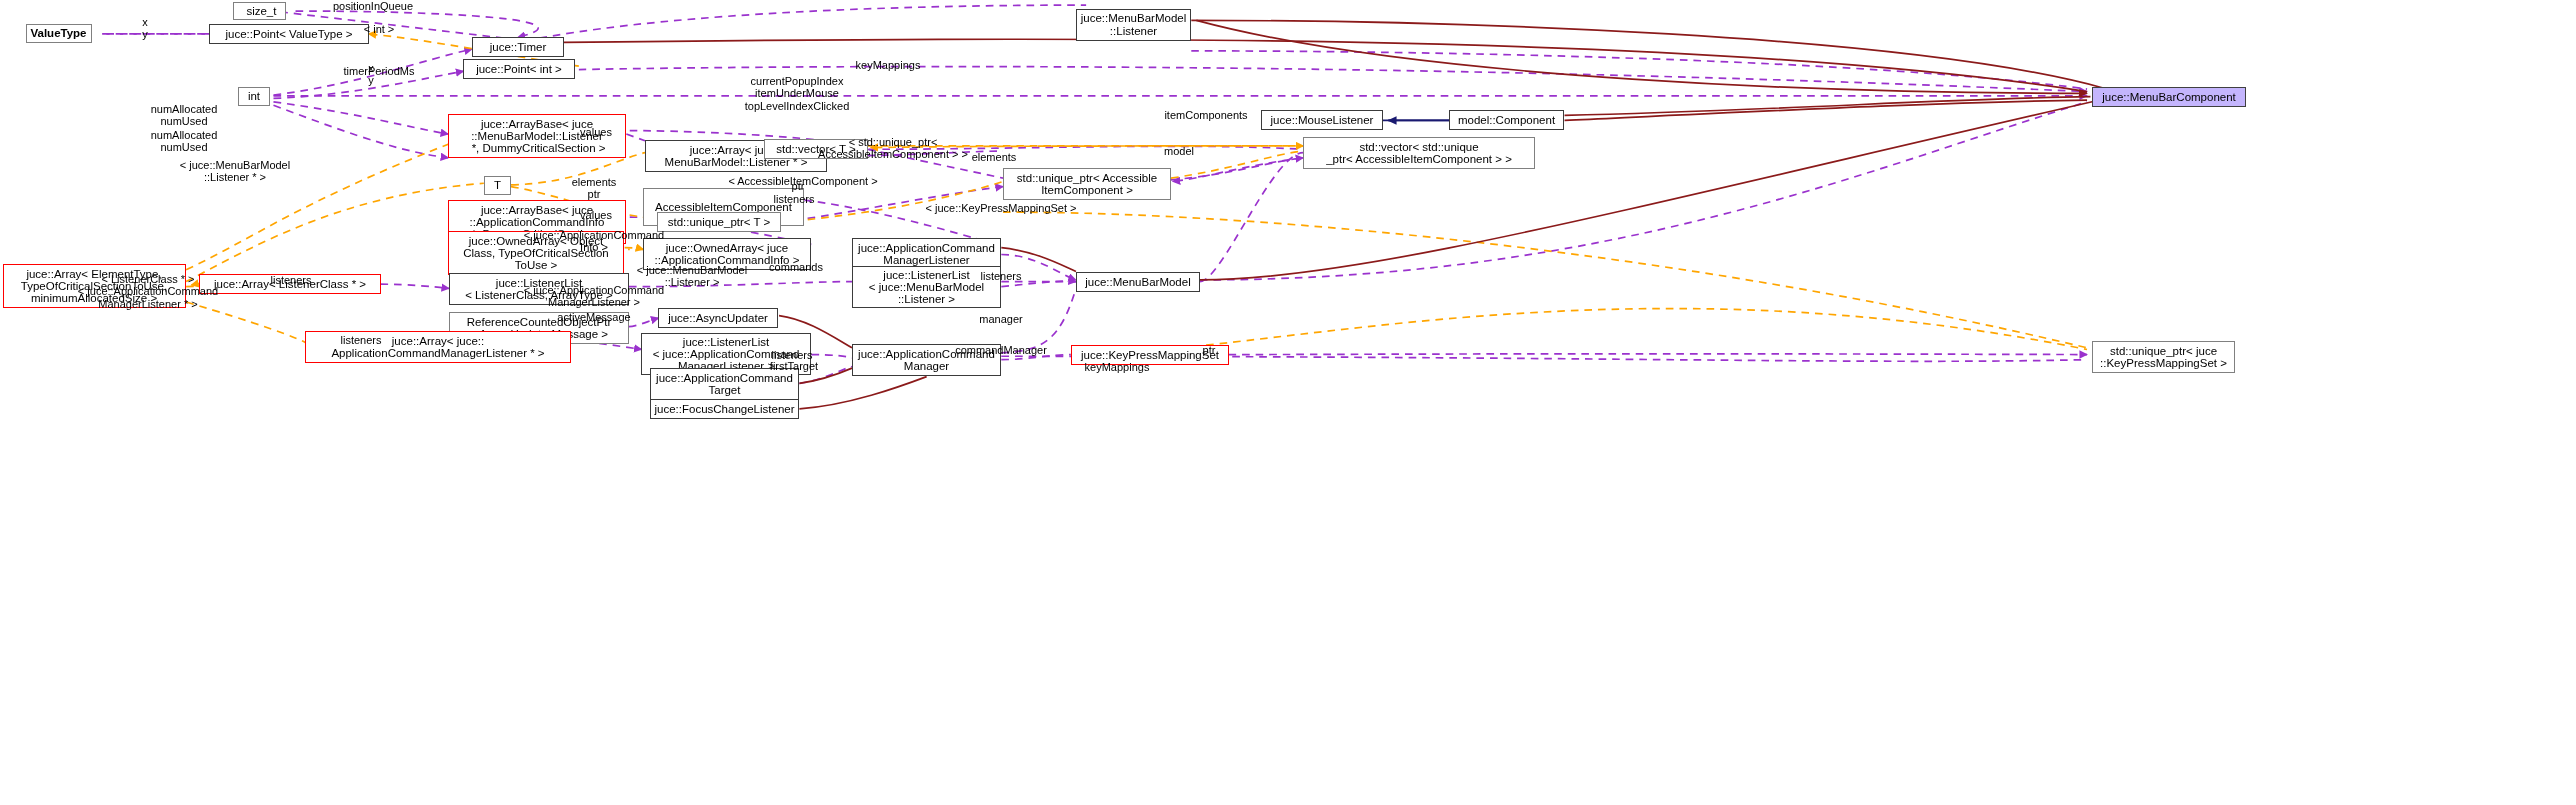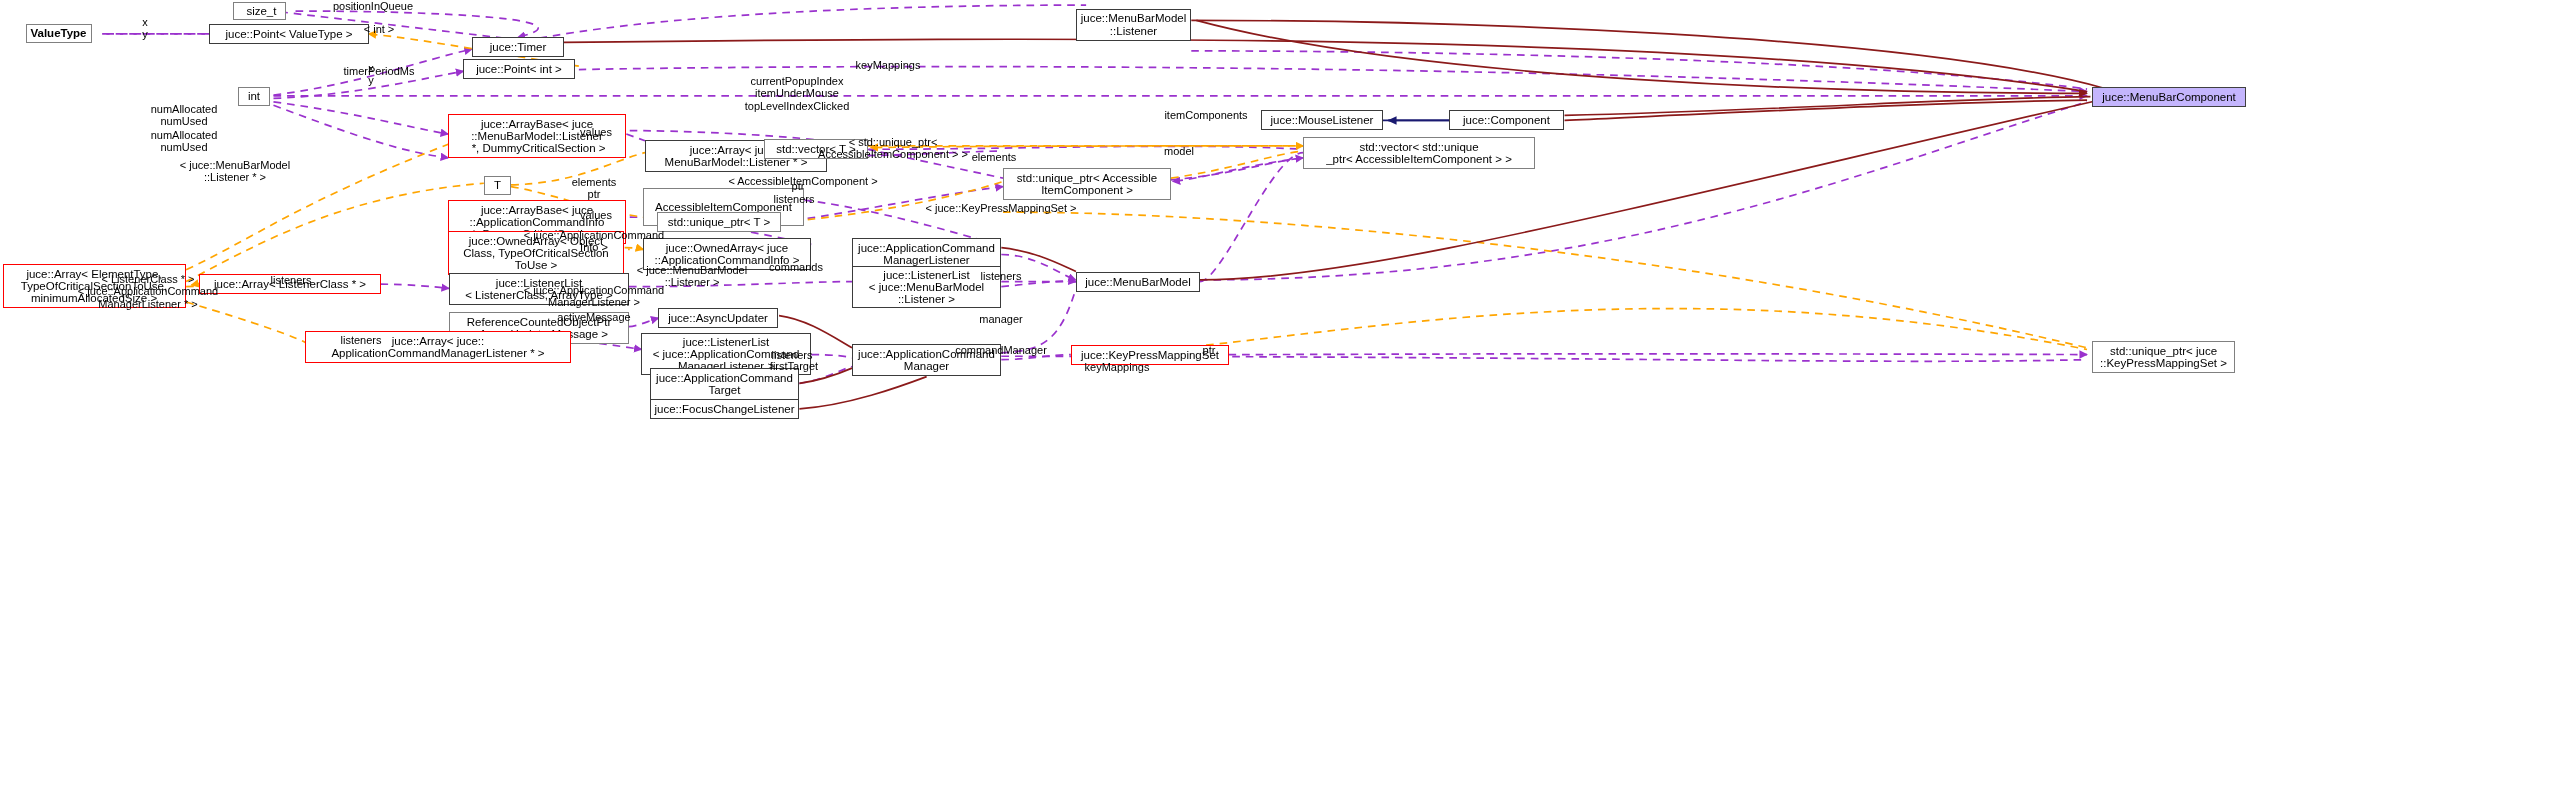--- a/index.html
+++ b/index.html
@@ -167,21 +167,21 @@
 Class, TypeOfCriticalSection
 ToUse &gt;</div>
       <div class="node thick" style="left: 643px; top: 238px; width: 168px; height: 32px;">juce::OwnedArray&lt; juce
 ::ApplicationCommandInfo &gt;</div>
       <div class="node" style="left: 764px; top: 139px; width: 104px; height: 20.4px;">std::vector&lt; T &gt;</div>
       <div class="node" style="left: 1003px; top: 168px; width: 168px; height: 32px;">std::unique_ptr&lt; Accessible
 ItemComponent &gt;</div>
       <div class="node" style="left: 1303px; top: 137px; width: 232px; height: 32px;">std::vector&lt; std::unique
 _ptr&lt; AccessibleItemComponent &gt; &gt;</div>
       <div class="node thick" style="left: 1261px; top: 110px; width: 122px; height: 20.4px;">juce::MouseListener</div>
-      <div class="node thick" style="left: 1449px; top: 110px; width: 115px; height: 20.4px;">juce::Component</div>
+      <div class="node thick" style="left: 1449px; top: 110px; width: 115px; height: 20.4px;">model::Component</div>
       <div class="node current" style="left: 2092px; top: 87px; width: 154px; height: 20.4px;">juce::MenuBarComponent</div>
       <div class="node thick" style="left: 1076px; top: 8.5px; width: 115px; height: 32px;">juce::MenuBarModel
 ::Listener</div>
       <div class="node thick" style="left: 852px; top: 238px; width: 149px; height: 32px;">juce::ApplicationCommand
 ManagerListener</div>
       <div class="node thick" style="left: 852px; top: 266px; width: 149px; height: 42px;">juce::ListenerList
 &lt; juce::MenuBarModel
 ::Listener &gt;</div>
       <div class="node thick" style="left: 1076px; top: 272px; width: 124px; height: 20.4px;">juce::MenuBarModel</div>
       <div class="node red" style="left: 2.5px; top: 264px; width: 183px; height: 44px;">juce::Array&lt; ElementType,

